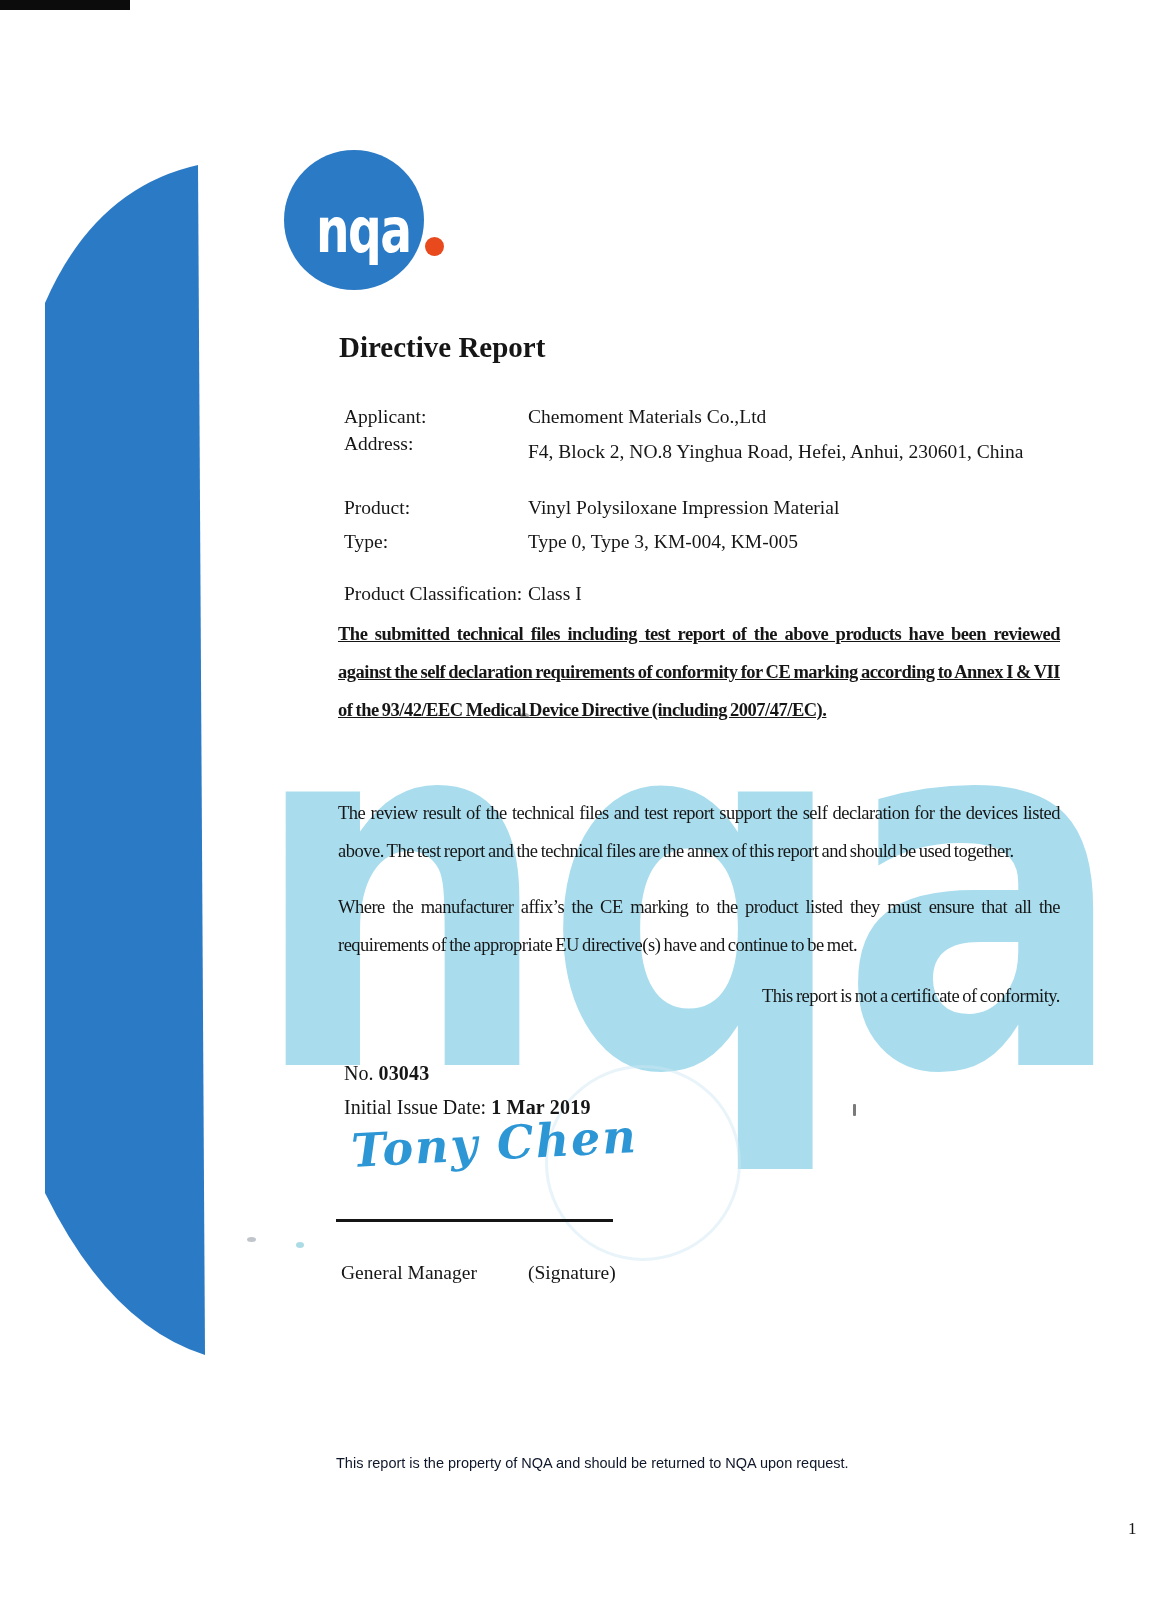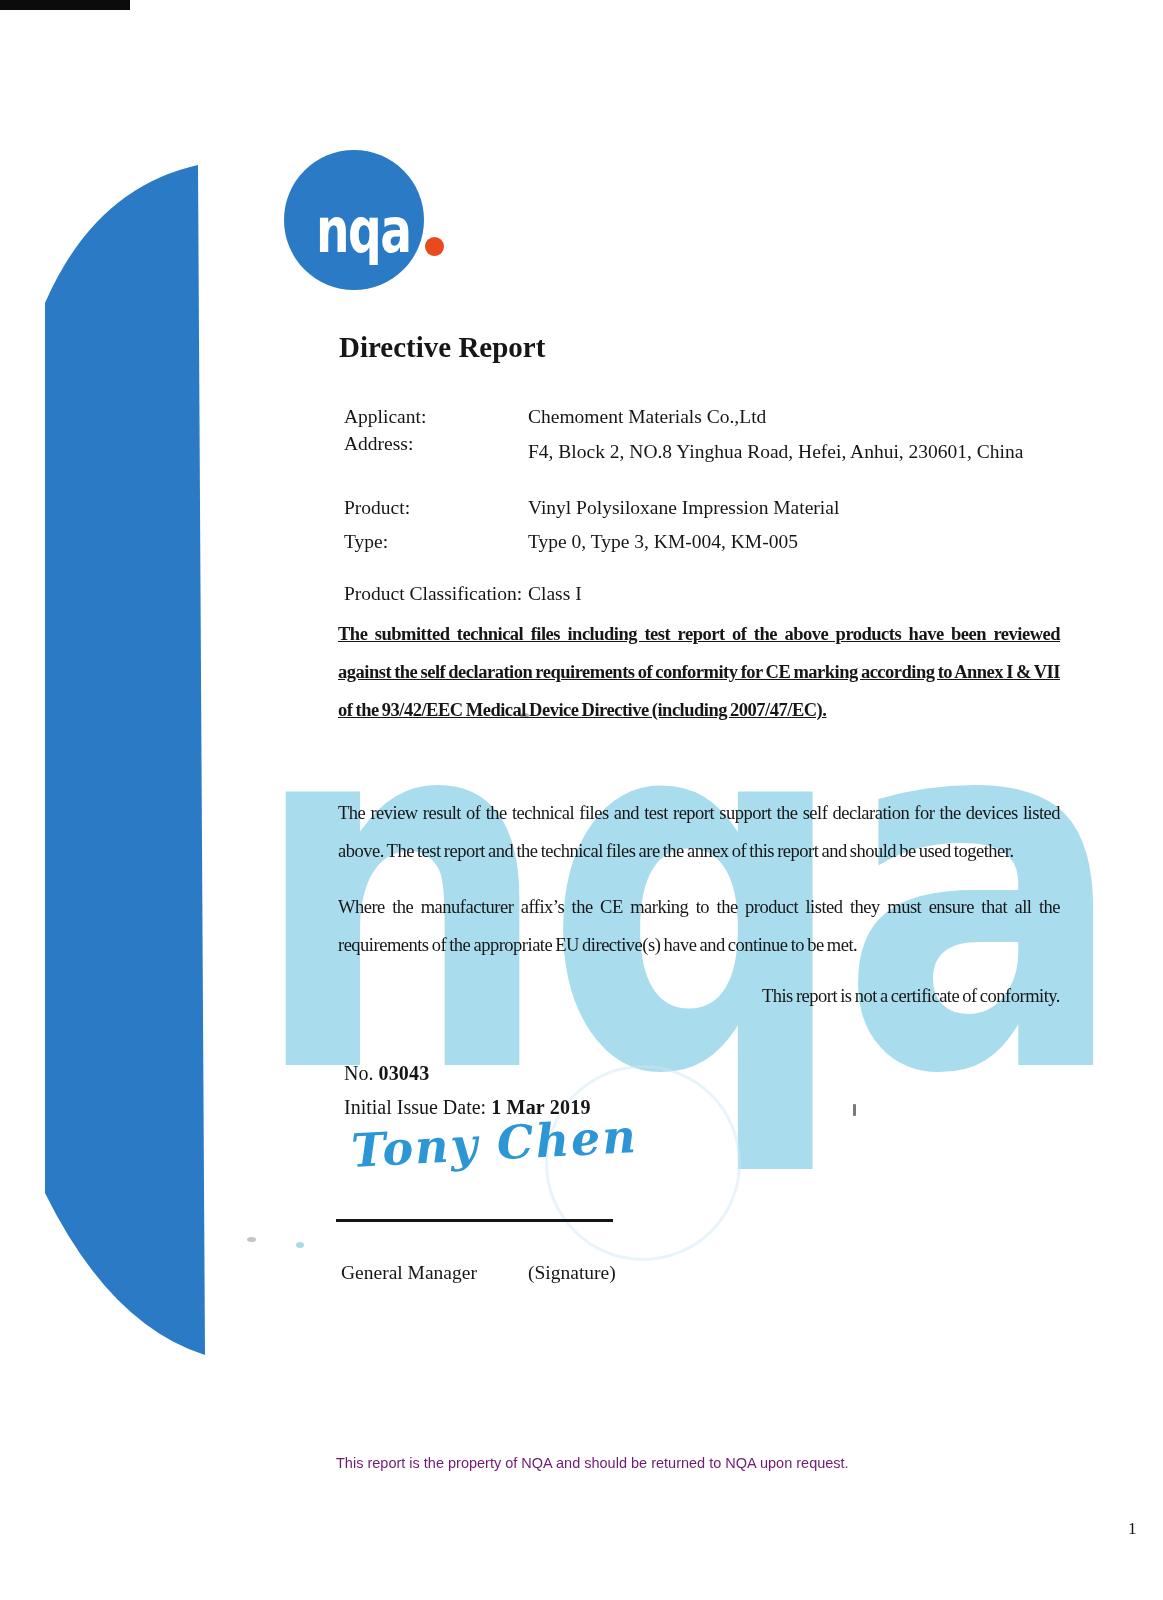--- a/index.html
+++ b/index.html
@@ -48,21 +48,21 @@
   .signature-script{
     left:350px;top:1124px;z-index:3;
     font-family:"DejaVu Serif",serif;font-style:italic;font-weight:bold;
     font-size:46px;color:#2d97d5;letter-spacing:2px;
     transform:rotate(-3deg);transform-origin:left top;white-space:nowrap;
   }
   .sig-line{left:336px;top:1219px;width:277px;height:3px;background:#151515;z-index:3;}
   .sig-label{font-size:19.5px;z-index:3;white-space:nowrap;margin-top:32px;}
   .footer-note{
     left:336px;top:1455px;z-index:3;
-    font-family:"Liberation Sans",sans-serif;font-size:14.5px;color:#701a75;
+    font-family:"Liberation Sans",sans-serif;font-size:14.5px;color:#0f172a;
     white-space:nowrap;
   }
   .page-num{left:1128px;top:1519px;font-size:17px;z-index:3;}
   
   .speck{z-index:2;border-radius:50%;}
   .stamp-ghost{
     left:545px;top:1065px;width:190px;height:190px;border-radius:50%;
     border:3px solid #cde7f2;opacity:.45;z-index:1;
   }
 </style>

